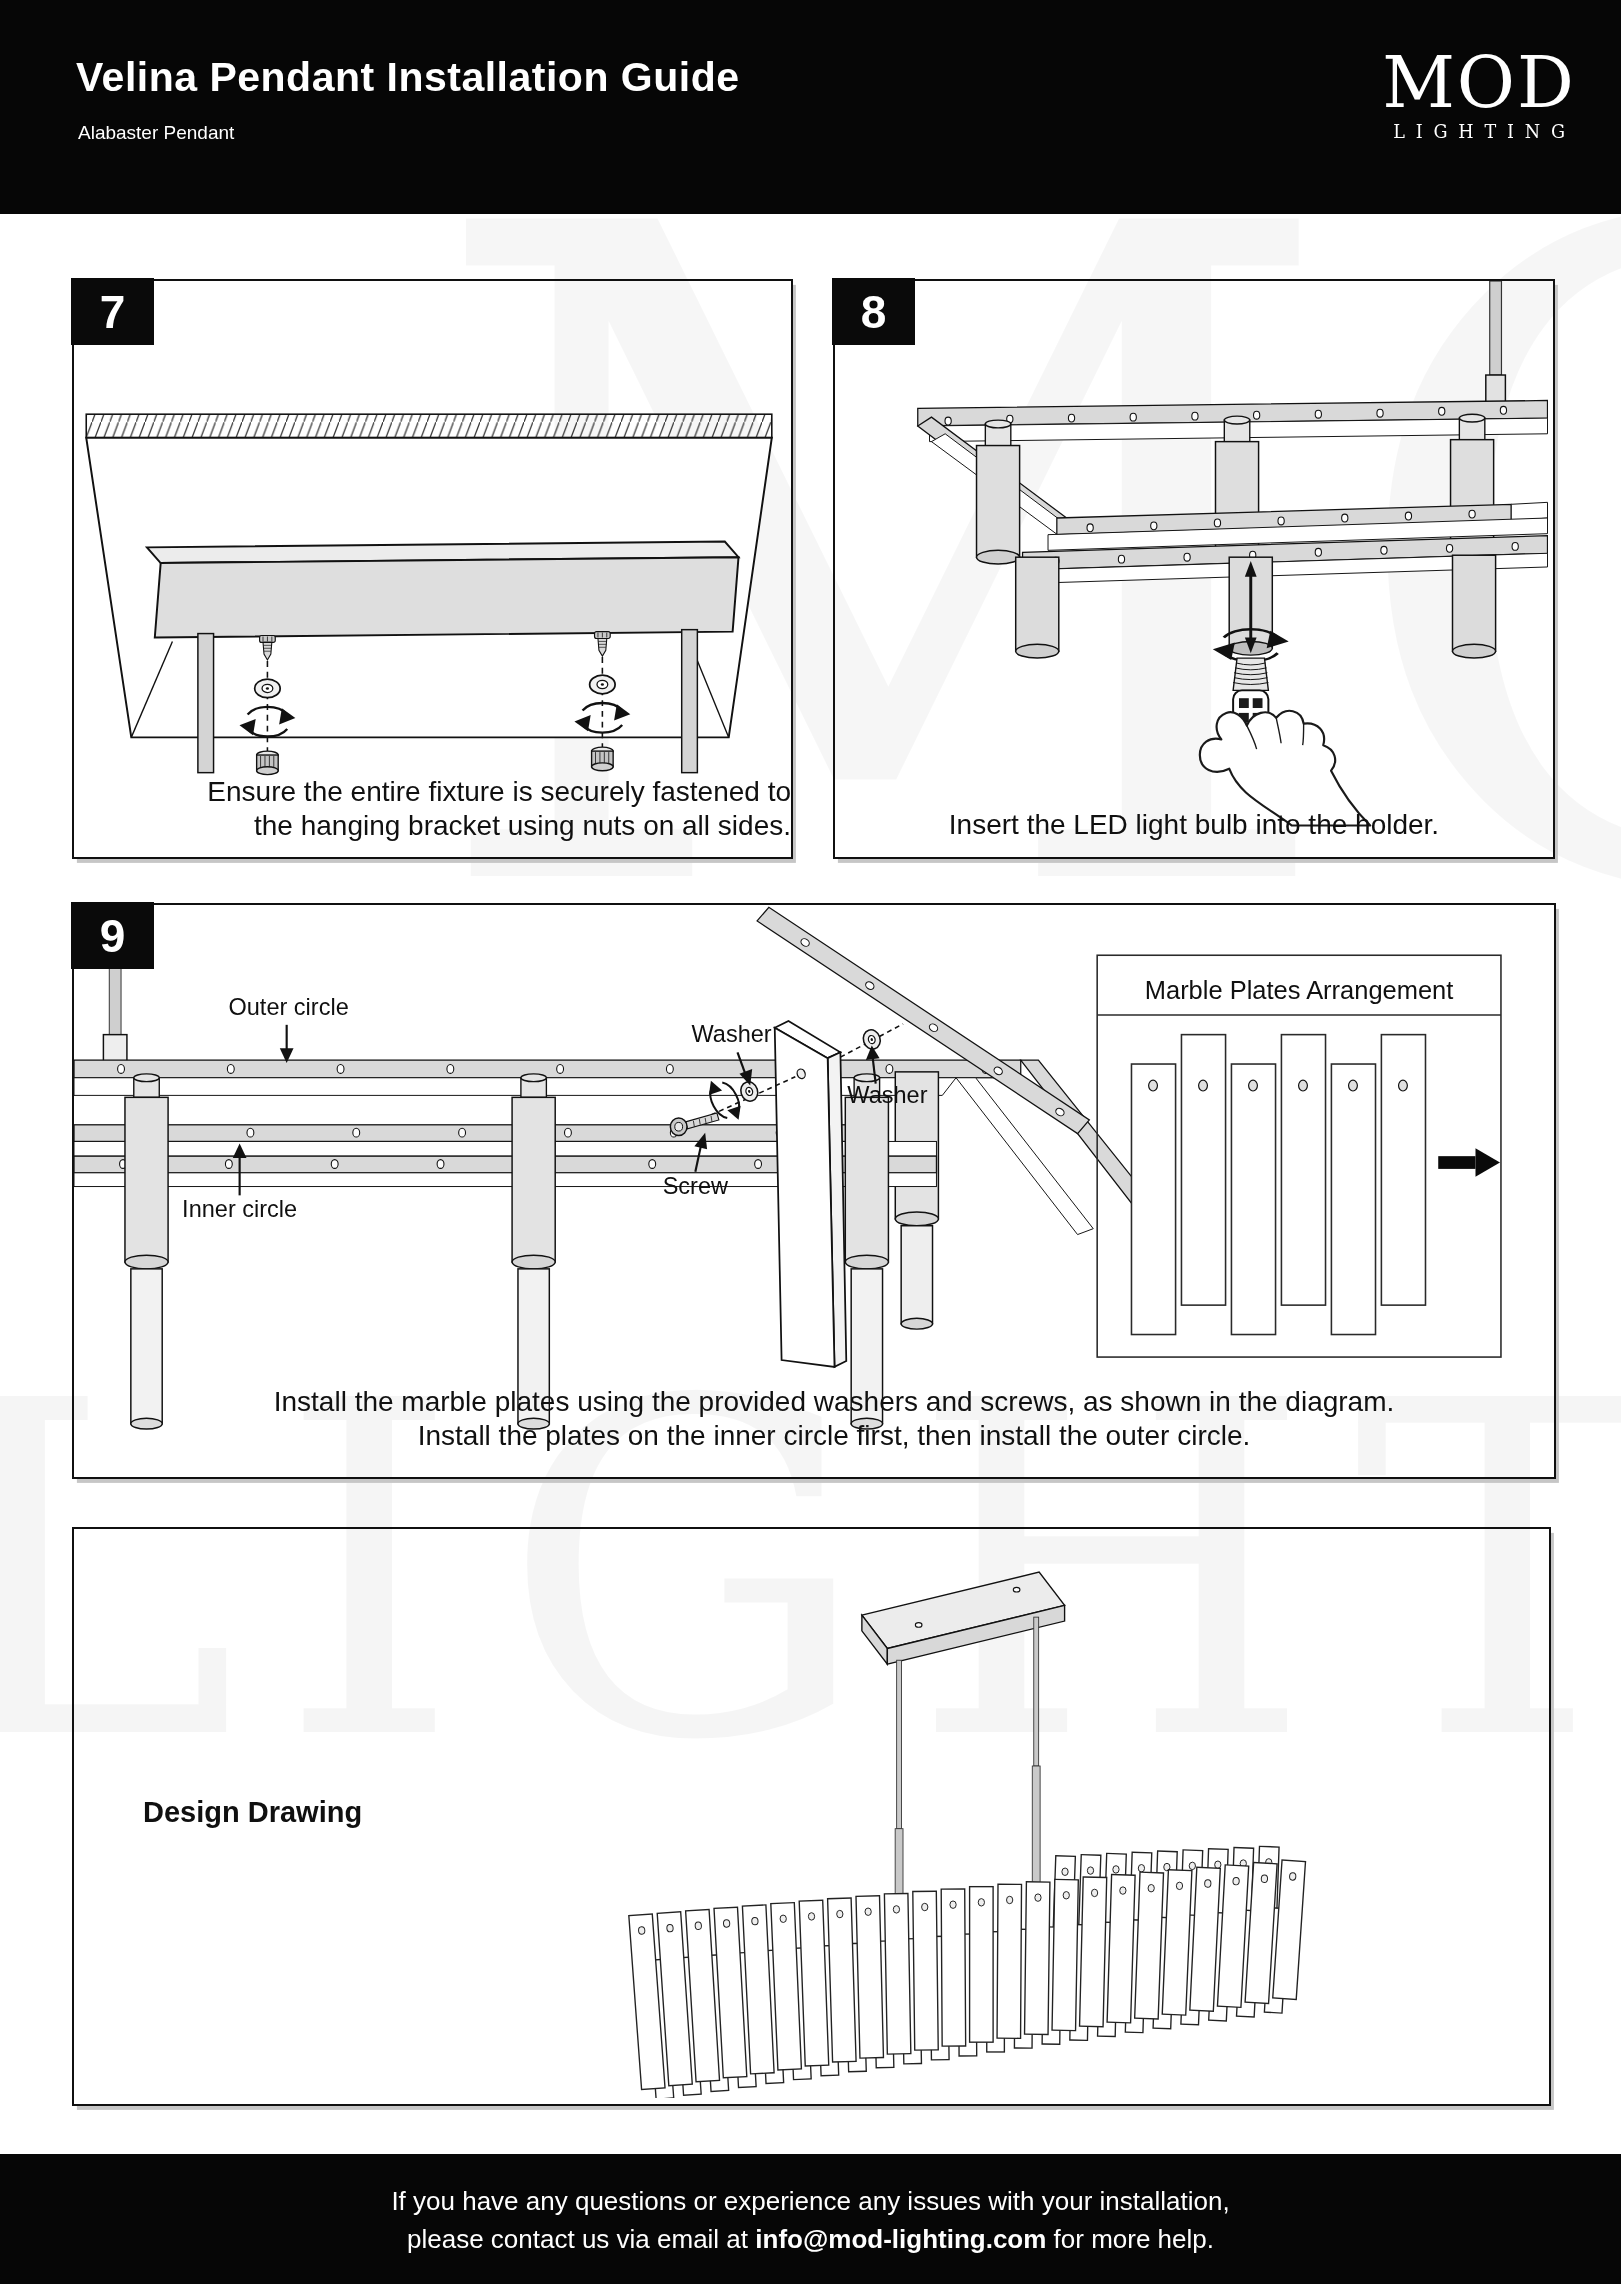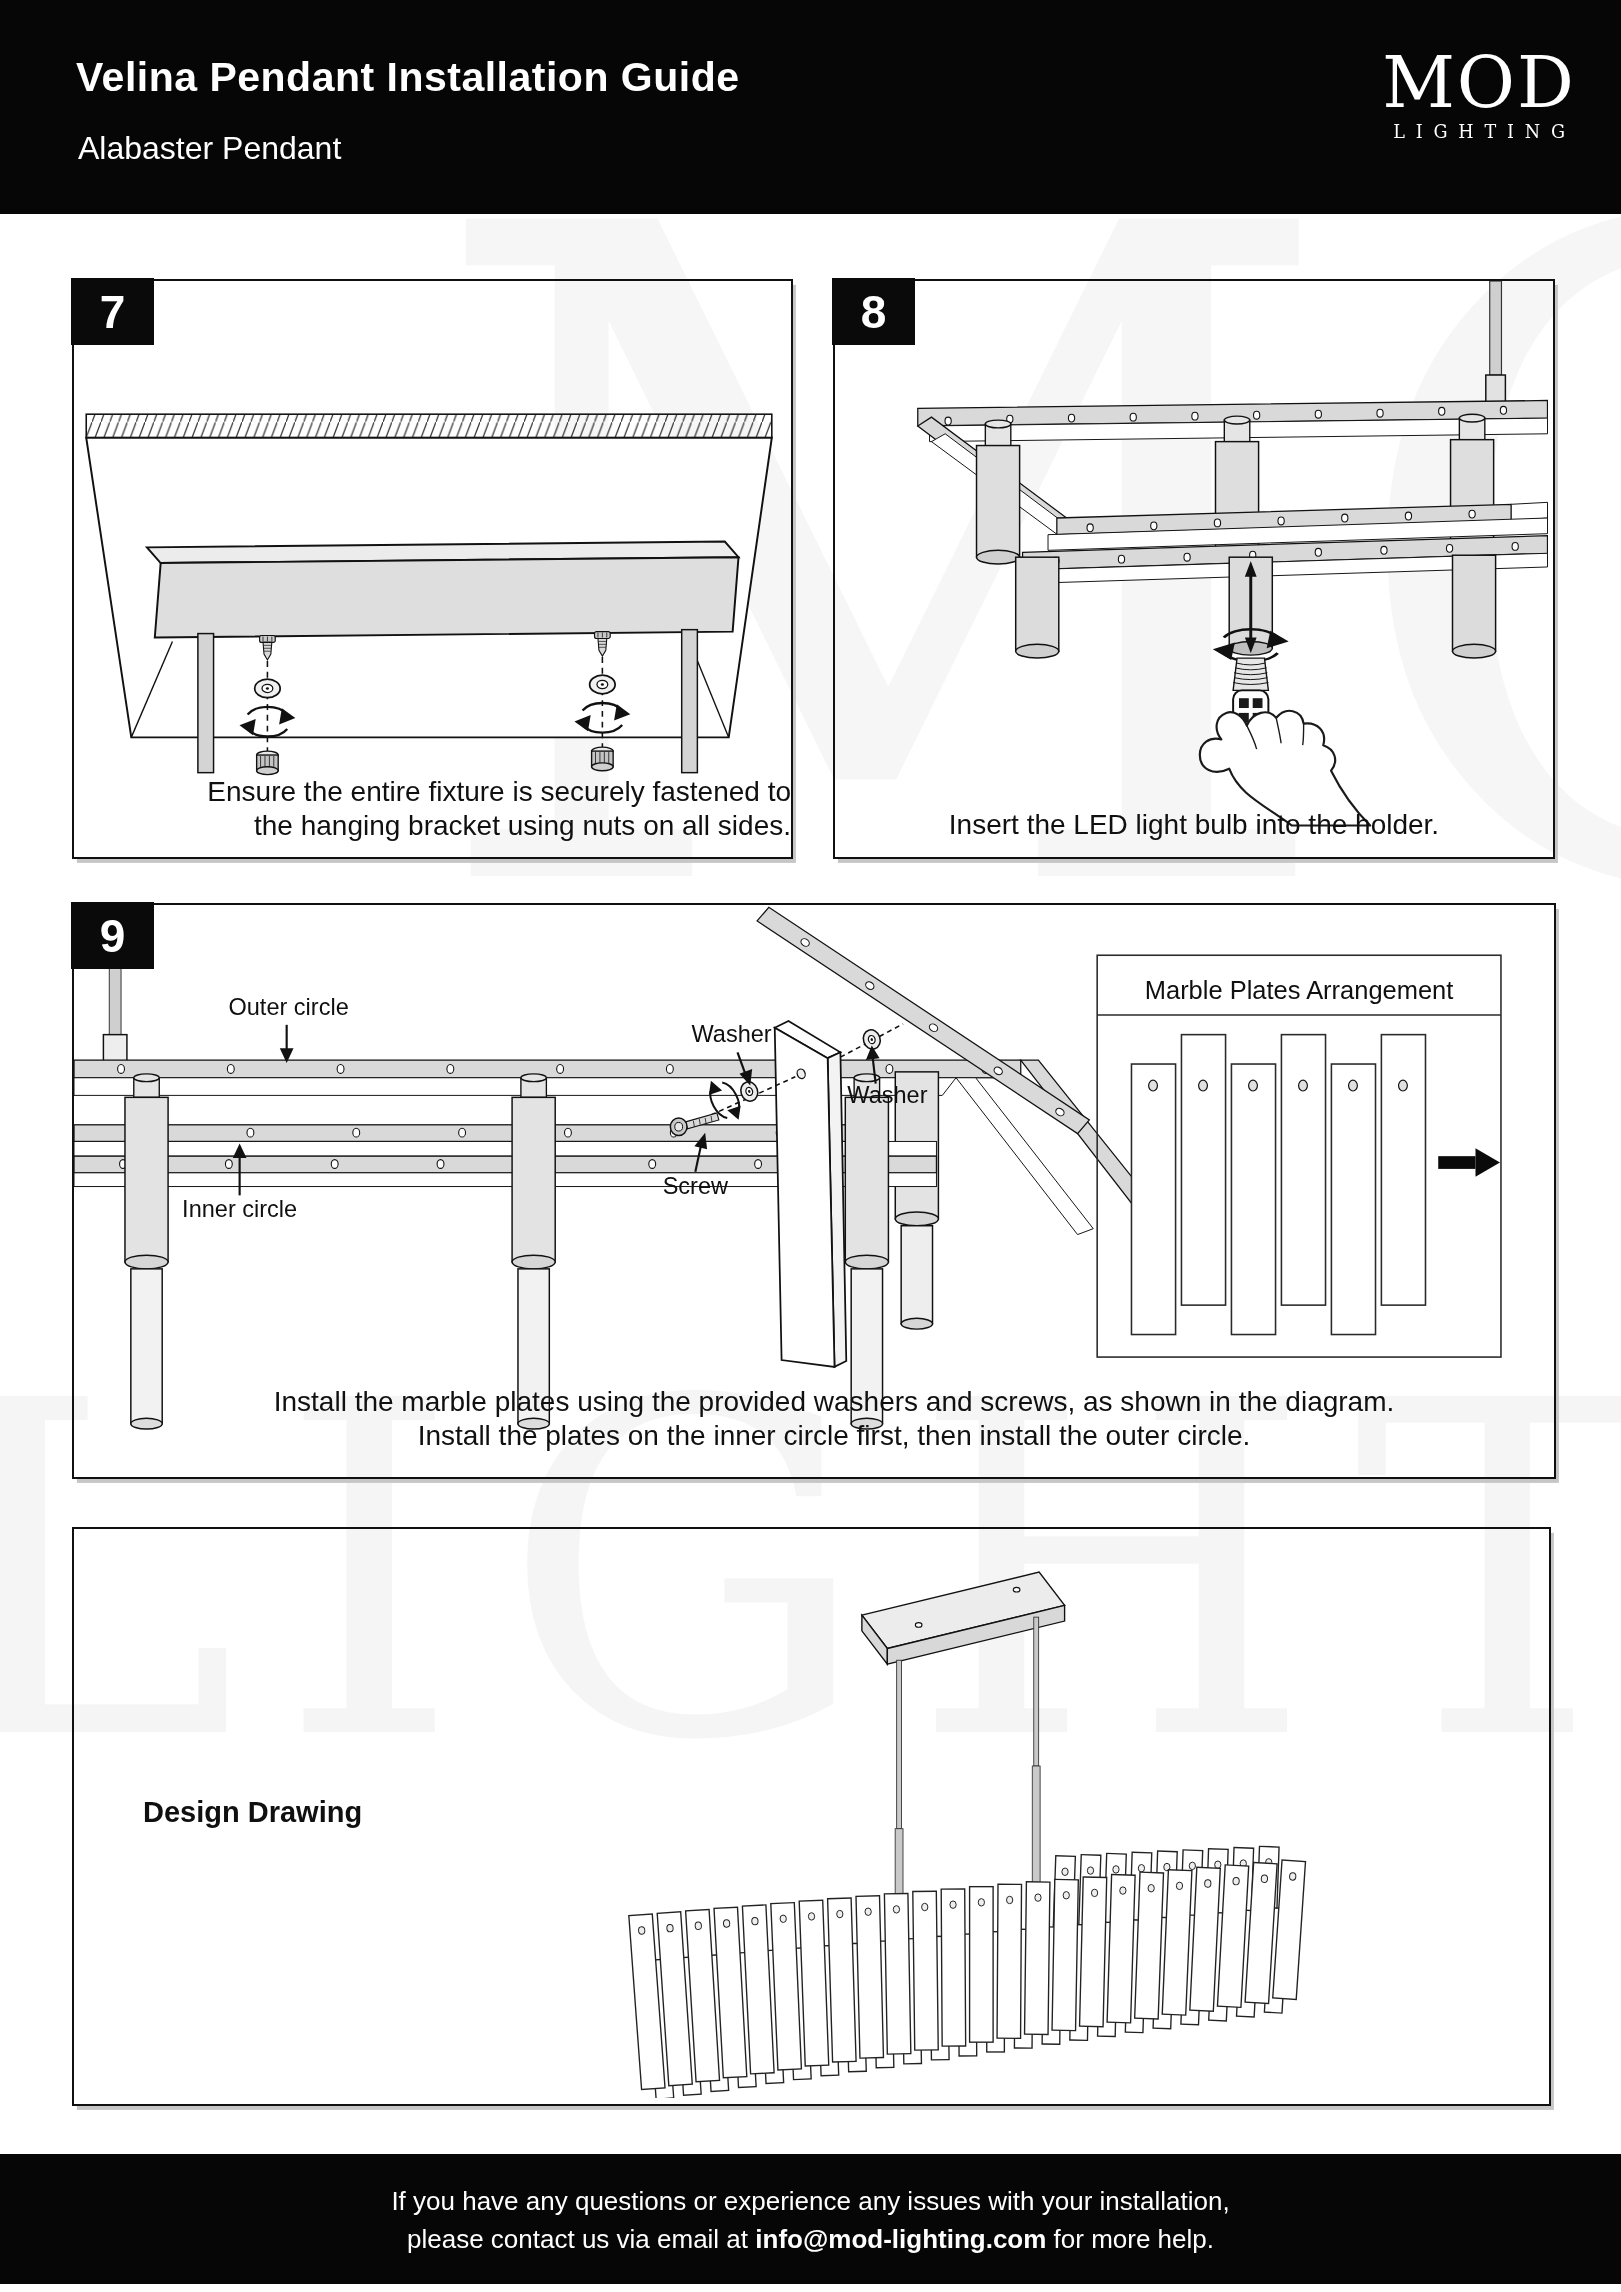--- a/index.html
+++ b/index.html
@@ -5,21 +5,21 @@
   html,body{margin:0;padding:0;background:#888;}
   .page{position:relative;width:1621px;height:2293px;background:#ffffff;overflow:hidden;
         font-family:"Liberation Sans",sans-serif;color:#111;}
   
   .wm{position:absolute;font-family:"DejaVu Serif",serif;color:#000;pointer-events:none;white-space:nowrap;z-index:0;}
   .wm1{left:421px;top:39px;font-size:902px;opacity:0.032;letter-spacing:-7.8px;}
   .wm2{left:-69px;top:1304px;font-size:461px;opacity:0.036;letter-spacing:41px;}
   
   .header{position:absolute;left:0;top:0;width:1621px;height:214px;background:#060606;z-index:3;padding-left:24px;}
   .header .title{position:absolute;left:76px;top:54px;font-size:41px;font-weight:700;color:#fff;letter-spacing:0.5px;}
-  .header .subtitle{position:absolute;left:78px;top:122px;font-size:32px;color:#fff;margin-top:8px;}
+  .header .subtitle{position:absolute;left:78px;top:122px;font-size:19px;color:#fff;}
   .logo{position:absolute;right:69px;top:49px;text-align:center;color:#fff;}
   .logo .mod{font-family:"DejaVu Serif",serif;font-size:71px;line-height:0.95;letter-spacing:2px;}
   .logo .lighting{font-family:"DejaVu Serif",serif;font-size:17.6px;letter-spacing:10.8px;margin-top:5.9px;padding-left:10.8px;}
   .footer{position:absolute;left:0;top:2154px;width:1621px;height:130px;background:#060606;z-index:3;
           color:#fff;text-align:center;font-size:26px;line-height:38px;padding-top:28px;box-sizing:border-box;}
   
   .panel{position:absolute;border:2.9px solid #101010;box-shadow:3.9px 4.9px 0 -1px #c6c6c6;z-index:2;background:transparent;}
   .p7{left:72px;top:279px;width:717px;height:576px;}
   .p8{left:833px;top:279px;width:718px;height:576px;}
   .p9{left:72px;top:903px;width:1480px;height:572px;}

